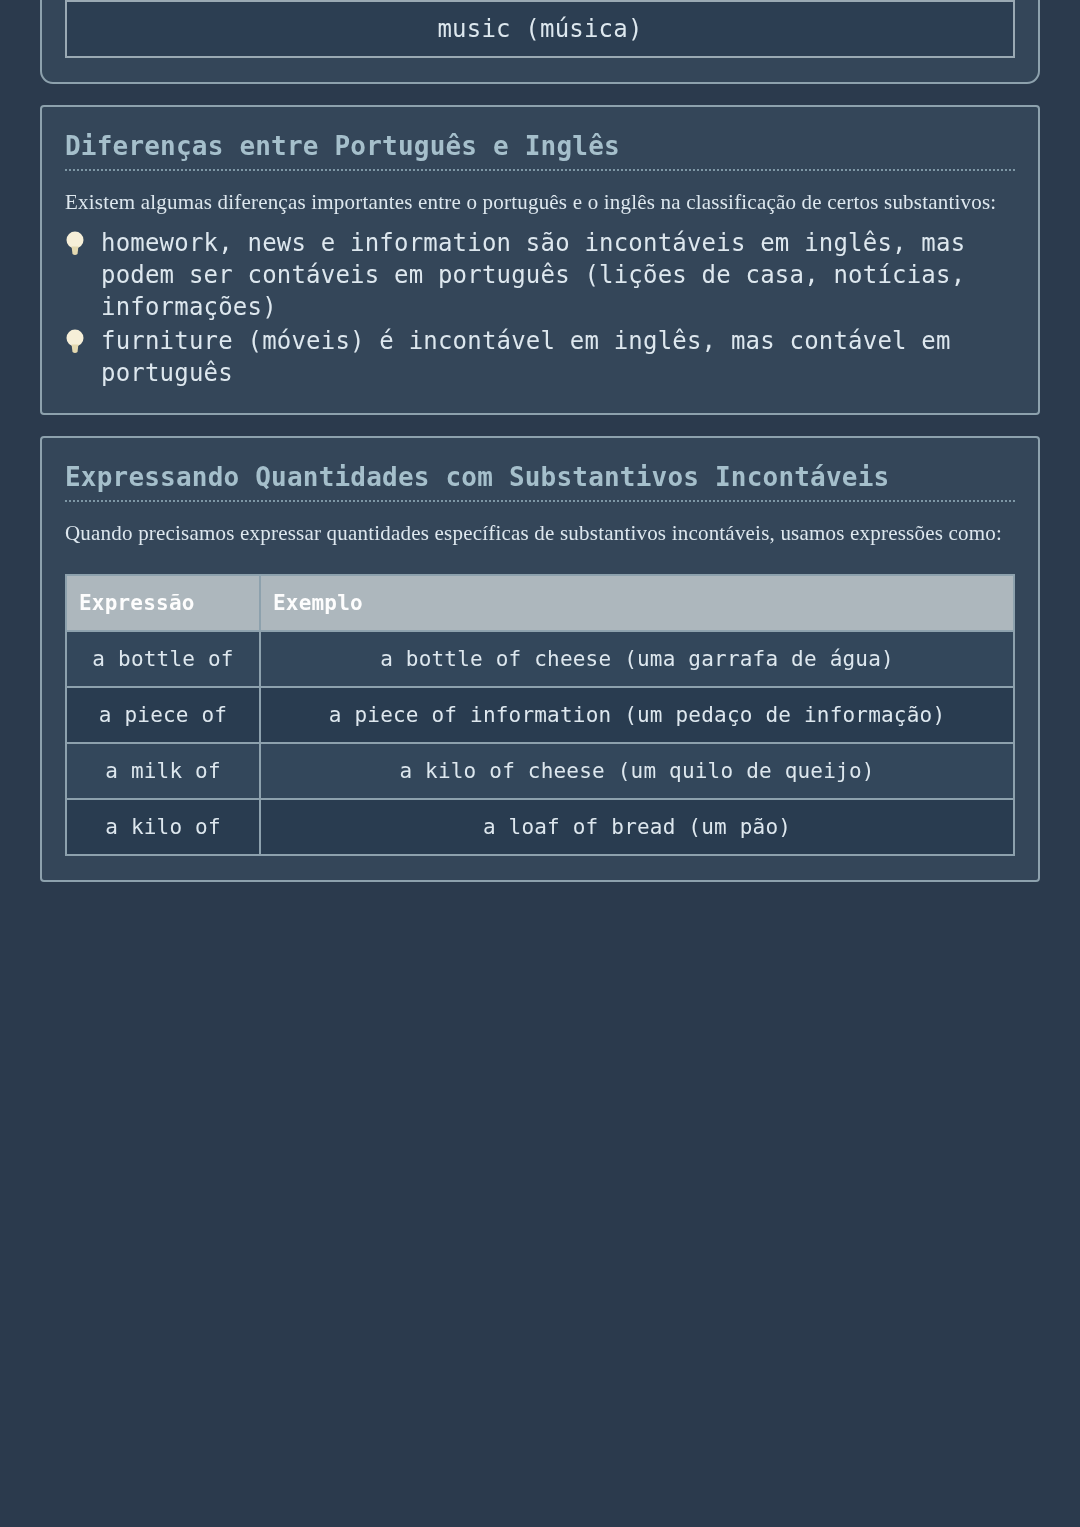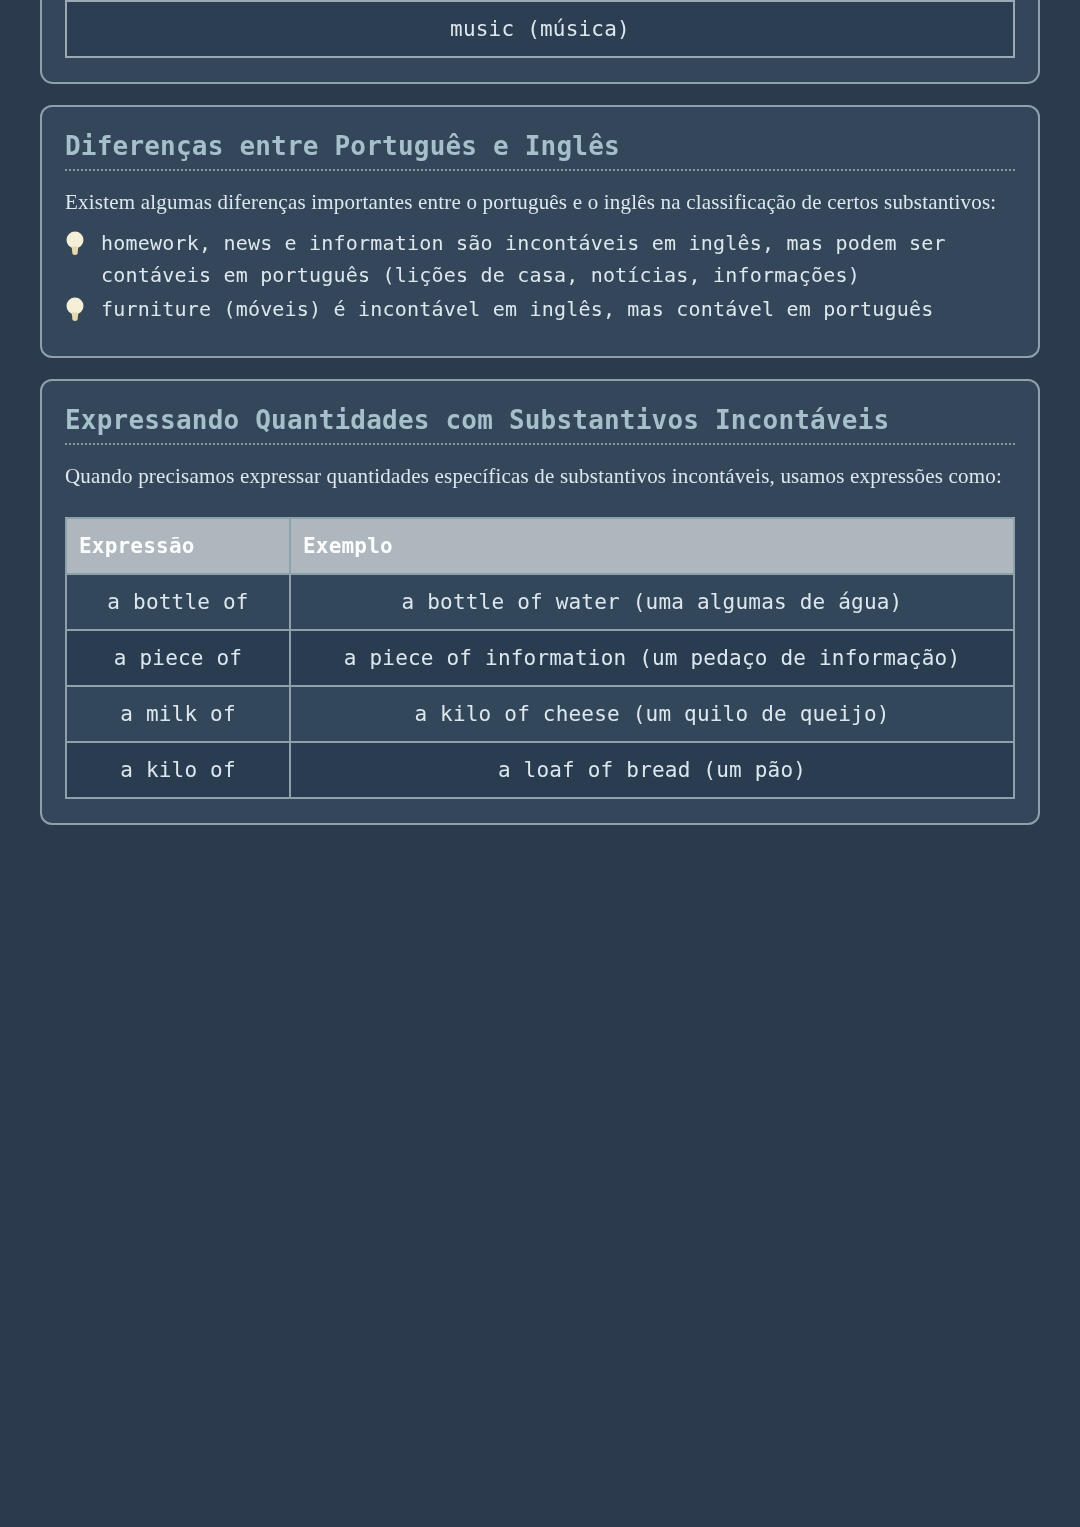--- a/index.html
+++ b/index.html
@@ -9,36 +9,36 @@
     height: 1527px;
     background: #2b3a4d;
     padding: 0 40px;
     overflow: hidden;
     font-family: "DejaVu Sans Mono", "Liberation Mono", monospace;
     color: #dde7ee;
   }
   .card {
     background: #344659;
     border: 2px solid #8da1ad;
-    border-radius: 12px;
+    border-radius: 4px;
     padding: 22px 23px 24px;
     margin-top: 21px;
   }
   .card--top {
     margin-top: -24px;
     border-radius: 13px;
   }
   .music-cell {
     height: 58px;
     border: 2px solid #9aa9b3;
     background: #2c3e52;
     display: flex;
     align-items: center;
     justify-content: center;
-    font-size: 21px;
+    font-size: 24px;
     letter-spacing: 0.2px;
     color: #dde7ee;
   }
   .card-title {
     margin: 0;
     font-size: 26px;
     line-height: 34px;
     font-weight: bold;
     color: #a5bfcb;
     padding-bottom: 6px;
@@ -50,21 +50,21 @@
     font-size: 21px;
     line-height: 34px;
     letter-spacing: 0.2px;
     color: #dde7ee;
     font-family: Liberation Serif, serif;
   }
   .bullets {
     list-style: none;
     margin: 8px 0 0;
     padding: 0;
-    font-size: 20px;
+    font-size: 24px;
     line-height: 32px;
     letter-spacing: 0.2px;
   }
   .bullets li {
     display: flex;
     align-items: flex-start;
     margin-top: 2px;
   }
   .bulb {
     flex: 0 0 18px;
@@ -83,21 +83,21 @@
     border: 2px solid #8da1ad;
     padding: 14px 12px;
     line-height: 26px;
   }
   .qty-table th {
     background: #adb7bd;
     color: #fdfdfd;
     font-weight: bold;
     text-align: left;
   }
-  .qty-table th.col-expr { width: 224px; }
+  .qty-table th.col-expr { width: 194px; }
   .qty-table td { text-align: center; color: #dde7ee; }
   .qty-table tbody tr:nth-child(odd) td { background: #33475b; }
   .qty-table tbody tr:nth-child(even) td { background: #293c50; }
 </style>
 </head>
 <body>
 
 <main>
 
   <section class="card card--top">
@@ -137,21 +137,21 @@
     <table class="qty-table">
       <thead>
         <tr>
           <th class="col-expr">Expressão</th>
           <th>Exemplo</th>
         </tr>
       </thead>
       <tbody>
         <tr>
           <td>a bottle of</td>
-          <td>a bottle of water (uma algumas de água)</td>
+          <td>a bottle of cheese (uma garrafa de água)</td>
         </tr>
         <tr>
           <td>a piece of</td>
           <td>a piece of information (um pedaço de informação)</td>
         </tr>
         <tr>
           <td>a milk of</td>
           <td>a kilo of cheese (um quilo de queijo)</td>
         </tr>
         <tr>

